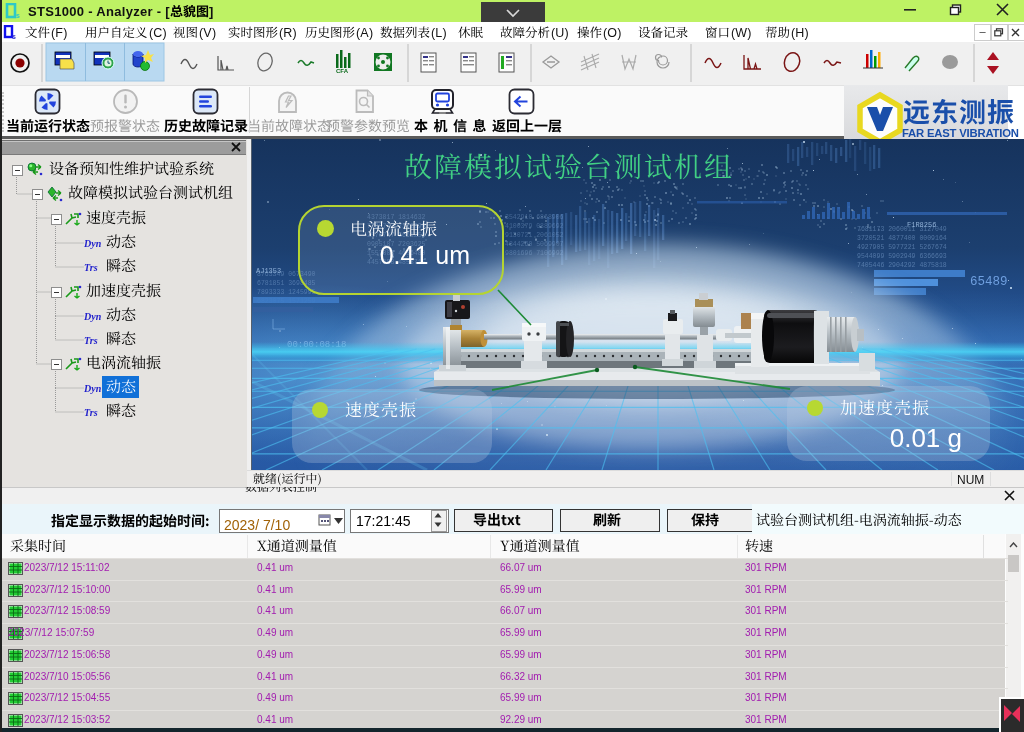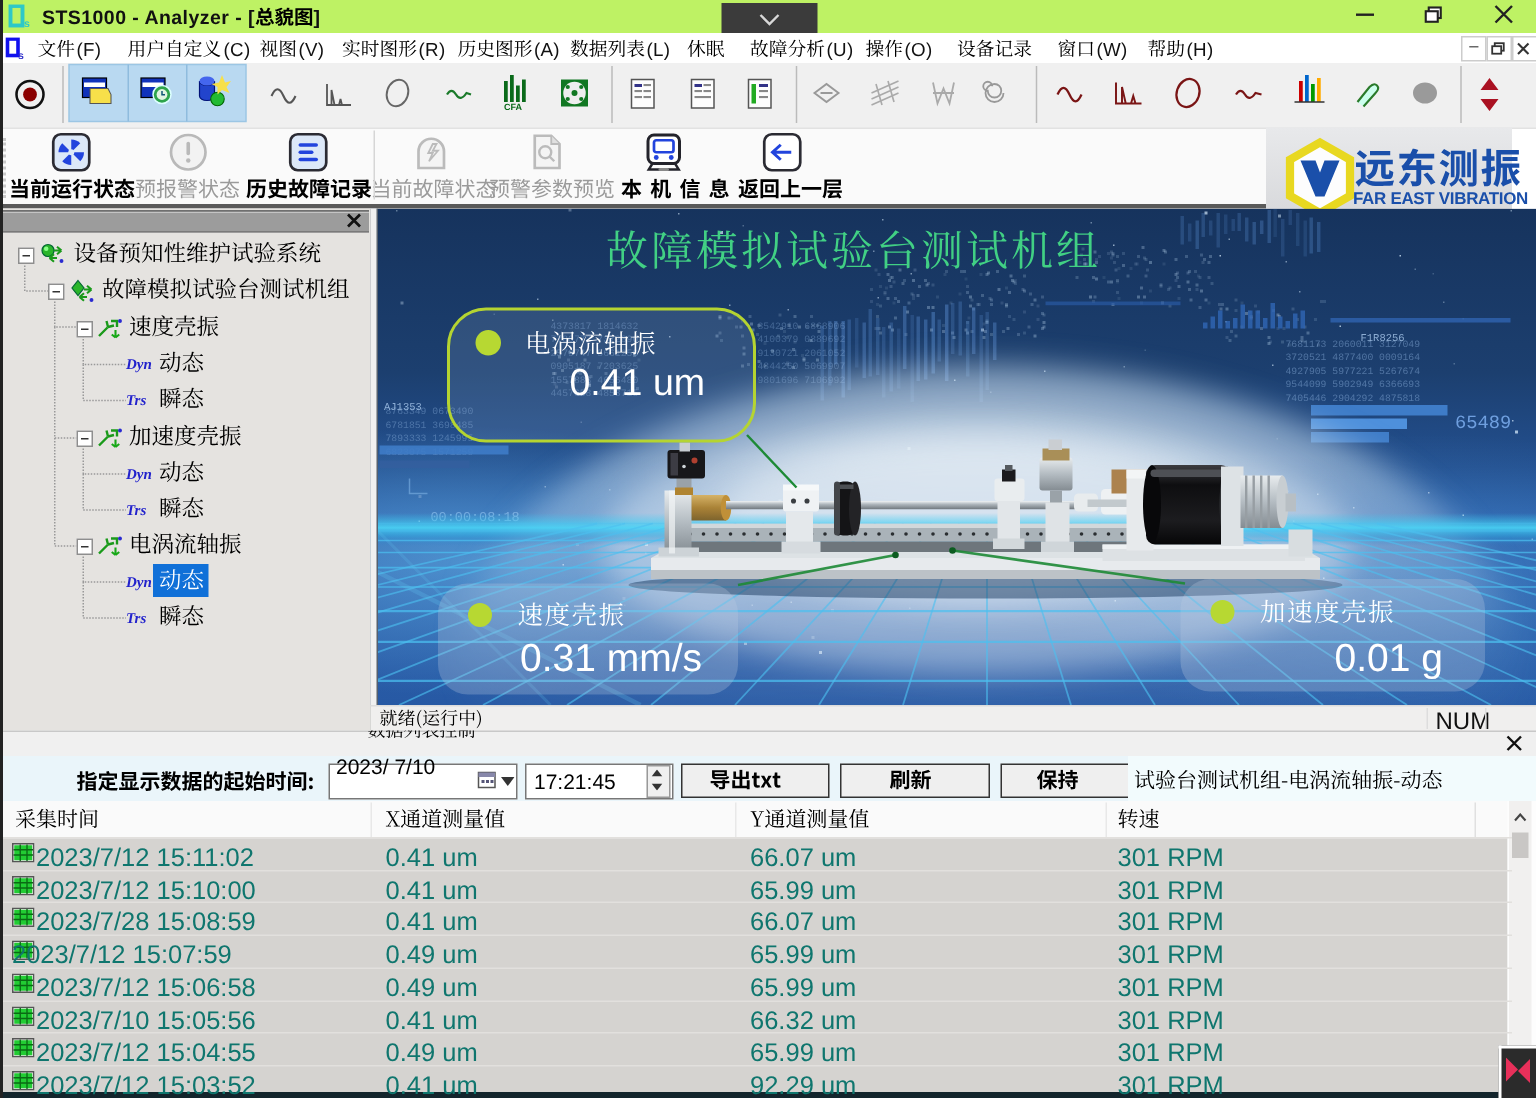--- a/index.html
+++ b/index.html
@@ -10,21 +10,21 @@
 #tb2{left:0;top:86px;width:844px;height:50px;background:#fafafa}
 #darkline{left:0;top:136px;width:844px;height:3px;background:#5a5a5a}
 #logo{left:844px;top:85px;width:164px;height:71px;background:linear-gradient(180deg,#e8e9eb,#d4d5d8)}
 #treepanel{left:2px;top:139px;width:245px;height:348px;background:#e5e3e0;border-right:1px solid #999}
 #treehead{left:0;top:1px;width:244px;height:13px;background:#9c9c9c;border-top:1px solid #6f6f6f;border-bottom:1px solid #7a7a7a;box-shadow:inset 0 1px 0 #c4c4c4}
 #mainview{left:247px;top:139px;width:777px;height:331px;overflow:hidden}
 #statusbar{left:247px;top:470px;width:777px;height:17px;background:#f0efee;border-top:1px solid #dcdcdc}
 #botpanel{left:0;top:487px;width:1024px;height:245px;background:#f0f0f0}
 .expbox{position:absolute;width:9px;height:9px;background:#fff;border:1px solid #8e8e8e}
 .expbox:after{content:"";position:absolute;left:2px;top:4px;width:5px;height:1px;background:#333}
-.trow{position:absolute;height:22px;font-size:17px;color:#0f766e}
+.trow{position:absolute;height:22px;font-size:10px;color:#a21caf}
 </style></head><body>
 <div id="app">
 <svg width="0" height="0" style="position:absolute">
       <defs>
         <path id="q0" d="M744 213C801 143 858 47 876 -17L977 42C956 108 896 198 837 266ZM266 250V65C266 -46 304 -80 452 -80C482 -80 615 -80 647 -80C760 -80 796 -49 811 76C777 83 724 101 698 119C692 42 683 29 637 29C602 29 491 29 464 29C404 29 394 34 394 66V250ZM113 237C99 156 69 64 31 13L143 -38C186 28 216 128 228 216ZM298 544H704V418H298ZM167 656V306H489L419 250C479 209 550 143 585 96L672 173C640 212 579 267 520 306H840V656H699L785 800L660 852C639 792 604 715 569 656H383L440 683C424 732 380 799 338 849L235 800C268 757 302 700 320 656Z"></path>
         <path id="q1" d="M571 478H812V406H571ZM571 638H812V567H571ZM351 848C269 799 135 753 16 729C37 706 61 667 73 642C194 668 329 714 417 773ZM544 311C538 173 518 75 404 15C441 125 427 340 323 480C373 512 420 546 459 583V311ZM399 668C382 651 363 635 342 619C328 645 310 673 293 696L218 660C237 632 256 598 270 567L213 533C197 568 172 609 148 640L68 604C91 570 115 527 131 490C97 474 63 460 29 447C50 426 76 389 89 365C139 384 190 407 240 433L260 398C202 349 108 296 35 269C56 248 82 209 95 184C157 216 233 265 294 314L305 270C236 199 121 125 26 88C48 66 73 26 87 0C161 37 246 95 315 156C314 99 304 55 290 37C275 14 261 11 238 11C220 11 191 12 162 15C180 -15 187 -58 188 -88C214 -89 243 -90 263 -90C312 -88 346 -75 377 -36C385 -27 392 -15 399 0C423 -23 449 -62 462 -88C615 -7 645 128 655 311H706V57C706 -39 725 -72 811 -72C826 -72 858 -72 874 -72C944 -72 970 -33 979 105C950 112 905 130 883 148C881 42 878 25 863 25C856 25 837 25 831 25C818 25 817 28 817 58V311H930V733H739L775 837L638 852C634 817 625 773 616 733H459V607Z"></path>
         <path id="q2" d="M72 811V-90H187V-54H809V-90H930V811ZM266 139C400 124 565 86 665 51H187V349C204 325 222 291 230 268C285 281 340 298 395 319L358 267C442 250 548 214 607 186L656 260C599 285 505 314 425 331C452 343 480 355 506 369C583 330 669 300 756 281C767 303 789 334 809 356V51H678L729 132C626 166 457 203 320 217ZM404 704C356 631 272 559 191 514C214 497 252 462 270 442C290 455 310 470 331 487C353 467 377 448 402 430C334 403 259 381 187 367V704ZM415 704H809V372C740 385 670 404 607 428C675 475 733 530 774 592L707 632L690 627H470C482 642 494 658 504 673ZM502 476C466 495 434 516 407 539H600C572 516 538 495 502 476Z"></path>
         <path id="q3" d="M407 836 397 828C449 786 510 713 527 654C600 605 647 762 407 836ZM700 590C665 448 602 324 505 218C399 314 320 437 275 590ZM864 685 812 620H47L56 590H254C293 419 364 283 463 175C358 75 218 -6 41 -65L49 -81C239 -31 388 41 502 136C606 39 736 -32 891 -78C904 -44 932 -24 966 -22L969 -11C807 27 665 89 550 180C664 290 739 427 784 590H930C944 590 953 595 956 606C921 639 864 685 864 685Z"></path>
         <path id="q4" d="M594 827V606H442C459 647 475 690 488 734C510 733 521 742 525 753L423 785C397 635 343 489 283 392L297 382C347 432 392 499 428 576H594V333H287L295 303H594V-77H607C633 -77 660 -62 660 -52V303H942C956 303 965 308 968 319C935 351 881 393 881 393L833 333H660V576H913C927 576 937 581 939 592C907 624 854 666 854 666L807 606H660V787C686 791 694 801 697 815ZM255 837C206 648 119 458 34 338L48 328C92 371 134 424 172 484V-77H184C209 -77 237 -61 238 -55V540C255 543 264 550 267 559L225 575C261 640 292 711 319 784C341 782 353 791 357 802Z"></path>
         <path id="q5" d="M234 503H472V293H226C233 351 234 408 234 462ZM234 532V737H472V532ZM168 766V461C168 270 154 82 38 -67L53 -77C160 17 205 139 222 263H472V-69H482C515 -69 537 -53 537 -48V263H795V29C795 13 789 6 769 6C748 6 641 15 641 15V-1C688 -8 714 -16 730 -26C744 -37 750 -55 752 -75C849 -65 860 -31 860 21V721C882 726 900 735 907 744L819 811L784 766H246L168 800ZM795 503V293H537V503ZM795 532H537V737H795Z"></path>
@@ -1393,21 +1393,20 @@
   <div class="a" style="right:554px;top:102px;font-size:25px;color:#fff;white-space:nowrap">0.41 um</div>
 
   <div class="a" style="left:45px;top:250px;width:200px;height:74px;border-radius:20px;background:rgba(190,205,225,0.28)"></div>
   <div class="a" style="left:65px;top:263px;width:16px;height:16px;border-radius:50%;background:#b7d832"></div>
   <div class="a" style="left:98px;top:262px"><svg width="71" height="18" viewBox="0 0 71 18" style="display:inline-block;vertical-align:top;" fill="#fff">
           <use href="#q89" transform="translate(0.0,15) scale(0.01700,-0.01700)"></use>
           <use href="#q90" transform="translate(18.0,15) scale(0.01700,-0.01700)"></use>
           <use href="#q91" transform="translate(36.0,15) scale(0.01700,-0.01700)"></use>
           <use href="#q92" transform="translate(54.0,15) scale(0.01700,-0.01700)"></use>
         </svg></div>
-  <div class="a" style="right:556px;top:284px;font-size:26px;color:#fff;white-space:nowrap">0.31 mm/s</div>
 
   <div class="a" style="left:540px;top:247px;width:203px;height:75px;border-radius:20px;background:rgba(190,205,225,0.28)"></div>
   <div class="a" style="left:560px;top:261px;width:16px;height:16px;border-radius:50%;background:#b7d832"></div>
   <div class="a" style="left:593px;top:260px"><svg width="89" height="18" viewBox="0 0 89 18" style="display:inline-block;vertical-align:top;" fill="#fff">
           <use href="#q96" transform="translate(0.0,15) scale(0.01700,-0.01700)"></use>
           <use href="#q89" transform="translate(18.0,15) scale(0.01700,-0.01700)"></use>
           <use href="#q90" transform="translate(36.0,15) scale(0.01700,-0.01700)"></use>
           <use href="#q91" transform="translate(54.0,15) scale(0.01700,-0.01700)"></use>
           <use href="#q92" transform="translate(72.0,15) scale(0.01700,-0.01700)"></use>
         </svg></div>
@@ -1419,21 +1418,21 @@
   <div class="a" style="left:6px;top:2px"><svg width="69" height="13" viewBox="0 0 69 13" style="display:inline-block;vertical-align:top;" fill="#000">
           <use href="#q101" transform="translate(0.0,10) scale(0.01200,-0.01200)"></use>
           <use href="#q102" transform="translate(12.0,10) scale(0.01200,-0.01200)"></use>
           <use href="#q103" transform="translate(24.0,10) scale(0.01200,-0.01200)"></use>
           <use href="#q104" transform="translate(28.4,10) scale(0.01200,-0.01200)"></use>
           <use href="#q105" transform="translate(40.4,10) scale(0.01200,-0.01200)"></use>
           <use href="#q106" transform="translate(52.4,10) scale(0.01200,-0.01200)"></use>
           <use href="#q107" transform="translate(64.4,10) scale(0.01200,-0.01200)"></use>
         </svg></div>
   <div class="a" style="left:704px;top:1px;width:1px;height:14px;background:#ddd"></div>
-  <div class="a" style="left:710px;top:2px;font-size:16px;color:#111">NUM</div>
+  <div class="a" style="left:710px;top:2px;font-size:12px;color:#111">NUM</div>
   <div class="a" style="left:743px;top:1px;width:1px;height:14px;background:#ddd"></div>
 </div>
 
 <div class="a" id="botpanel">
   <div class="a" style="left:0;top:0;width:1024px;height:16px;background:#f0f0f0;border-top:1px solid #c8c8c8;border-bottom:1px solid #dcdcdc"></div>
   <div class="a" style="left:245px;top:0;height:7px;width:90px;overflow:hidden">
         <div class="a" style="left:0;top:-6px"><svg width="72" height="13" viewBox="0 0 72 13" style="display:inline-block;vertical-align:top;" fill="#000">
             <use href="#q17" transform="translate(0.0,10) scale(0.01200,-0.01200)"></use>
             <use href="#q18" transform="translate(12.0,10) scale(0.01200,-0.01200)"></use>
             <use href="#q19" transform="translate(24.0,10) scale(0.01200,-0.01200)"></use>
@@ -1454,21 +1453,21 @@
           <use href="#q114" transform="translate(56.0,12) scale(0.01400,-0.01400)"></use>
           <use href="#q115" transform="translate(70.0,12) scale(0.01400,-0.01400)"></use>
           <use href="#q116" transform="translate(84.0,12) scale(0.01400,-0.01400)"></use>
           <use href="#q117" transform="translate(98.0,12) scale(0.01400,-0.01400)"></use>
           <use href="#q118" transform="translate(112.0,12) scale(0.01400,-0.01400)"></use>
           <use href="#q119" transform="translate(126.0,12) scale(0.01400,-0.01400)"></use>
           <use href="#q120" transform="translate(140.0,12) scale(0.01400,-0.01400)"></use>
           <use href="#q121" transform="translate(154.0,12) scale(0.01400,-0.01400)"></use>
         </svg></div>
   <div class="a" style="left:219px;top:22px;width:124px;height:22px;background:#fff;border:1px solid #777"></div>
-  <div class="a" style="left:224px;top:16px;font-size:14px;color:#000000">2023/ 7/10</div>
+  <div class="a" style="left:224px;top:30px;font-size:14px;color:#a16207">2023/ 7/10</div>
   <svg class="a" style="left:318px;top:26px" width="14" height="14" viewBox="0 0 14 14">
         <rect x="1" y="2" width="11" height="10" fill="#fff" stroke="#555" stroke-width="1"></rect>
         <rect x="1" y="2" width="11" height="3" fill="#88a"></rect>
         <rect x="3" y="7" width="2" height="2" fill="#557"></rect>
         <rect x="6" y="7" width="2" height="2" fill="#557"></rect>
         <rect x="9" y="7" width="2" height="2" fill="#557"></rect>
       </svg>
   <svg class="a" style="left:334px;top:31px" width="9" height="6" viewBox="0 0 9 6">
         <path d="M0 0 h9 l-4.5 6 z" fill="#333"></path>
       </svg>
@@ -1586,21 +1585,21 @@
       <div class="a" style="left:500px;top:3px">65.99 um</div>
       <div class="a" style="left:745px;top:3px">301 RPM</div>
       <div class="a" style="left:0;top:-1px;width:1008px;height:1px;background:#e2e0dd"></div>
     </div>
     <div class="trow" style="left:0;top:602px;width:1008px">
       <svg class="a" style="left:8px;top:3px" width="15" height="13" viewBox="0 0 15 13">
         <rect x="0.5" y="0.5" width="14" height="12" fill="#e8e8e8" stroke="#555" stroke-width="1"></rect>
         <rect x="1.5" y="1.5" width="12" height="10" fill="#22cc33"></rect>
         <path d="M1 4.5 h13 M1 8 h13 M5.5 1 v11 M10 1 v11" stroke="#0a6a14" stroke-width="0.9"></path>
       </svg>
-      <div class="a" style="left:24px;top:3px">2023/7/28 15:08:59</div>
+      <div class="a" style="left:24px;top:3px">2023/7/12 15:08:59</div>
       <div class="a" style="left:257px;top:3px">0.41 um</div>
       <div class="a" style="left:500px;top:3px">66.07 um</div>
       <div class="a" style="left:745px;top:3px">301 RPM</div>
       <div class="a" style="left:0;top:-1px;width:1008px;height:1px;background:#e2e0dd"></div>
     </div>
     <div class="trow" style="left:0;top:624px;width:1008px">
       <svg class="a" style="left:8px;top:3px" width="15" height="13" viewBox="0 0 15 13">
         <rect x="0.5" y="0.5" width="14" height="12" fill="#e8e8e8" stroke="#555" stroke-width="1"></rect>
         <rect x="1.5" y="1.5" width="12" height="10" fill="#22cc33"></rect>
         <path d="M1 4.5 h13 M1 8 h13 M5.5 1 v11 M10 1 v11" stroke="#0a6a14" stroke-width="0.9"></path>

